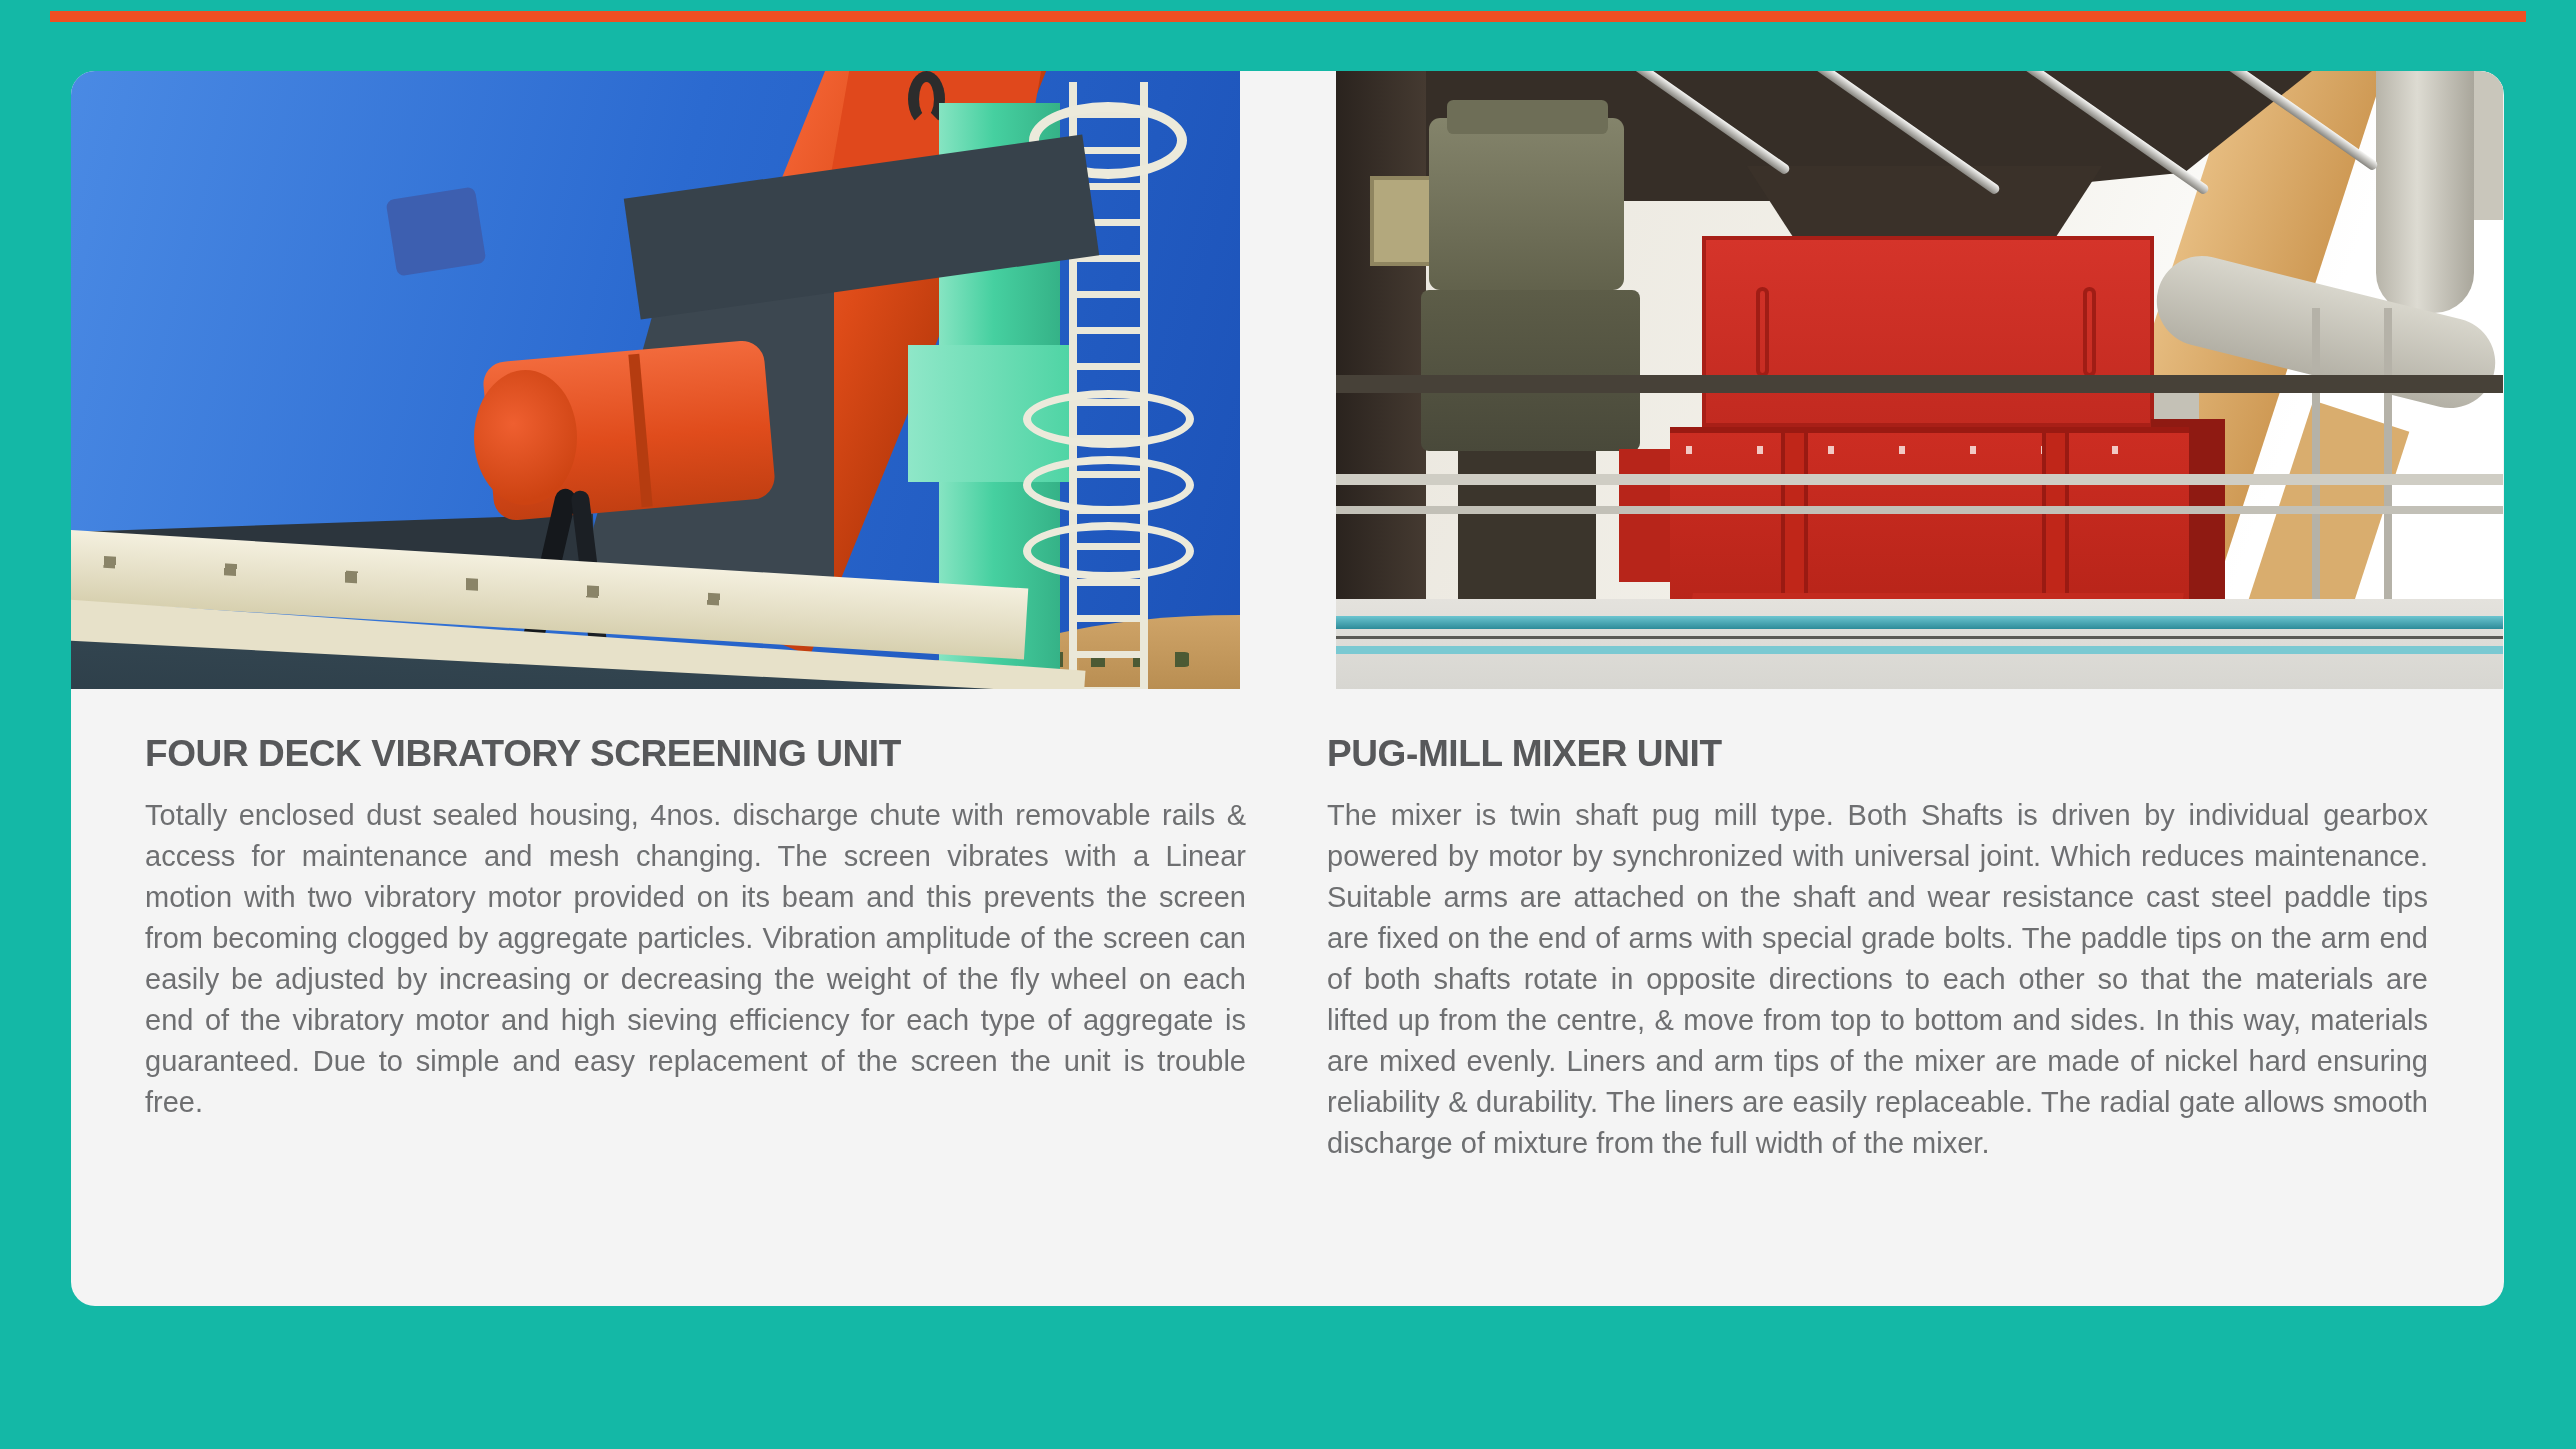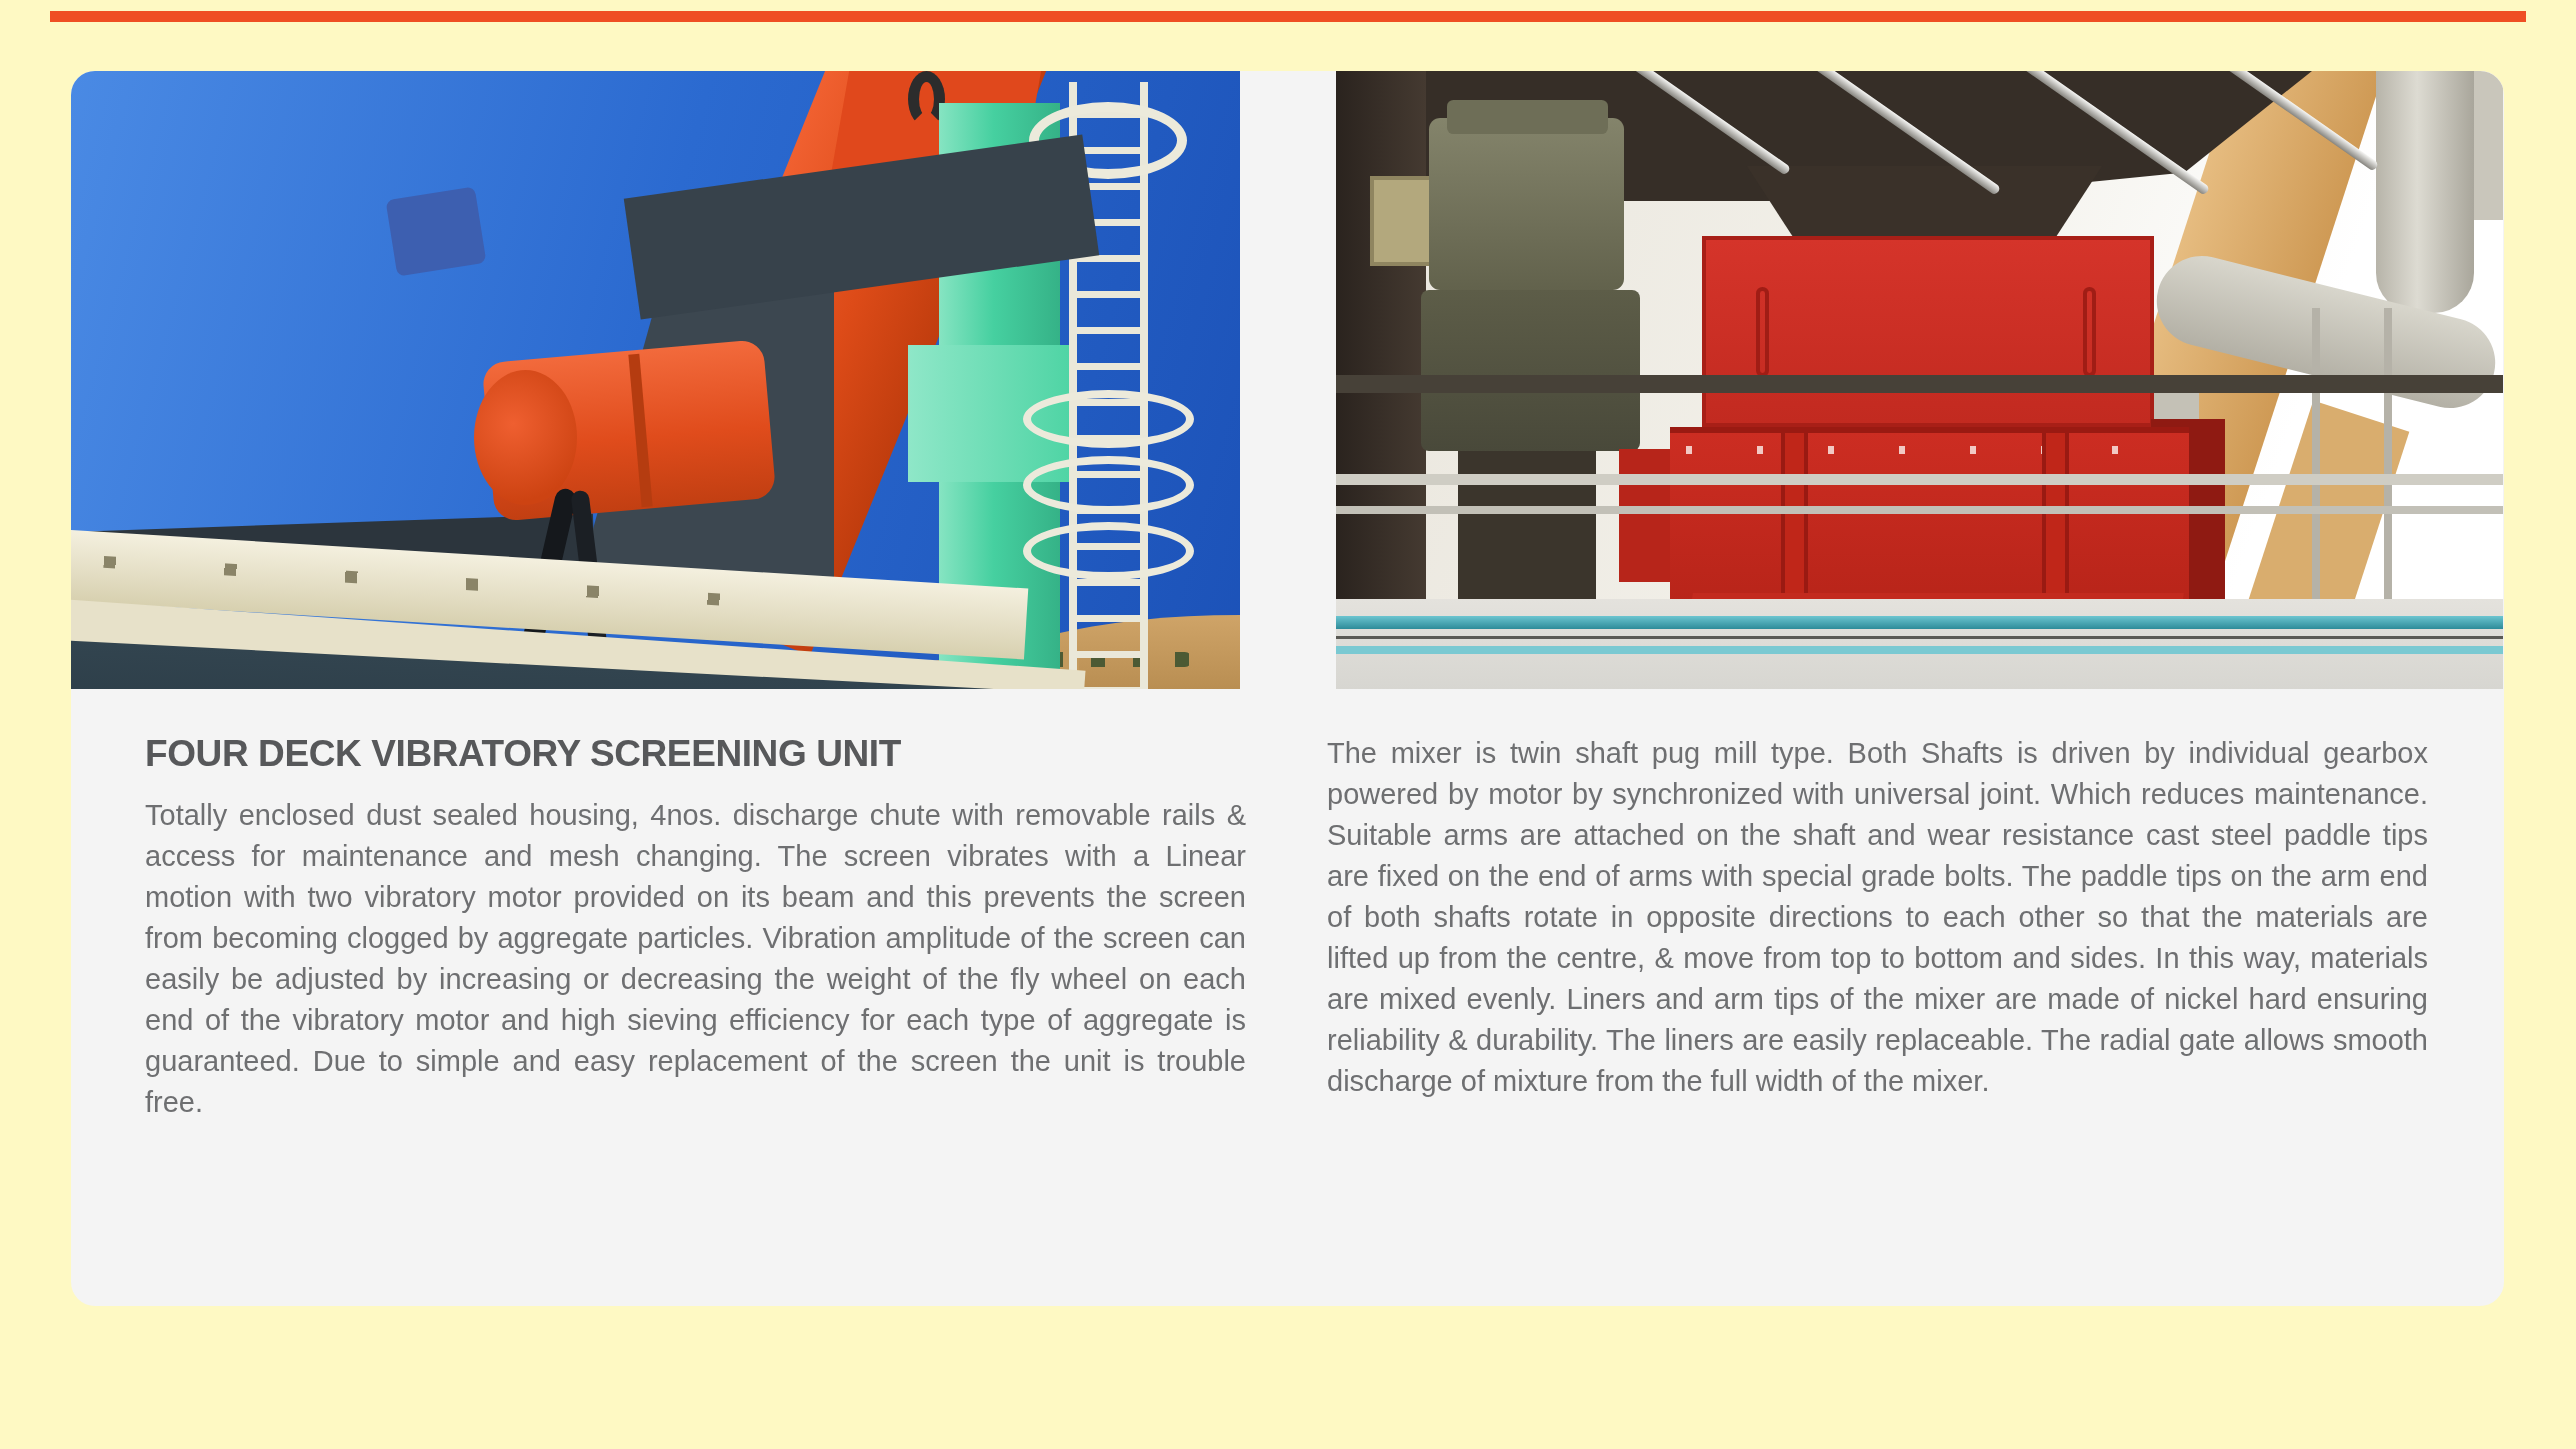--- a/index.html
+++ b/index.html
@@ -1,18 +1,18 @@
 <!DOCTYPE html>
 <html style="font-size:13px"><head>
 <meta charset="utf-8">
 <style>
   * { margin:0; padding:0; box-sizing:border-box; }
   html,body { width:2576px; height:1449px; background:#ffffff; overflow:hidden;
               font-family:"Liberation Sans", sans-serif; }
-  .stage { position:relative; width:2576px; height:1449px; background:#fef9c3; }
+  .stage { position:relative; width:2576px; height:1449px; background:#14b8a6; }
 
   .accent-bar { position:absolute; left:50px; top:11.3px; width:2476px; height:10.5px;
                 background:#ef4f23; }
 
   .card { position:absolute; left:71px; top:71px; width:2433px; height:1235px;
           background:#f4f4f4; border-radius:24px; overflow:hidden; }
 
   .photo { position:absolute; top:0; height:618px; overflow:hidden; }
   .photo-left  { left:0;      width:1169px; }
   .photo-right { left:1265px; width:1167px; }
@@ -213,18 +213,19 @@
       <div class="floor-line"></div>
       <div class="pipe-teal2"></div>
     </div>
 
     <section class="text-col text-col-left">
       <h2 class="sec-title">FOUR DECK VIBRATORY SCREENING UNIT</h2>
       <p class="sec-body">Totally enclosed dust sealed housing, 4nos. discharge chute with removable rails &amp; access for maintenance and mesh changing. The screen vibrates with a Linear motion with two vibratory motor provided on its beam and this prevents the screen from becoming clogged by aggregate particles. Vibration amplitude of the screen can easily be adjusted by increasing or decreasing the weight of the fly wheel on each end of the vibratory motor and high sieving efficiency for each type of aggregate is guaranteed. Due to simple and easy replacement of the screen the unit is trouble free.</p>
     </section>
 
     <section class="text-col text-col-right">
+      <h2 class="sec-title">PUG-MILL MIXER UNIT</h2>
       <p class="sec-body">The mixer is twin shaft pug mill type. Both Shafts is driven by individual gearbox powered by motor by synchronized with universal joint. Which reduces maintenance. Suitable arms are attached on the shaft and wear resistance cast steel paddle tips are fixed on the end of arms with special grade bolts. The paddle tips on the arm end of both shafts rotate in opposite directions to each other so that the materials are lifted up from the centre, &amp; move from top to bottom and sides. In this way, materials are mixed evenly. Liners and arm tips of the mixer are made of nickel hard ensuring reliability &amp; durability. The liners are easily replaceable. The radial gate allows smooth discharge of mixture from the full width of the mixer.</p>
     </section>
 
   </div>
 </div>
 
 
 </body></html>

